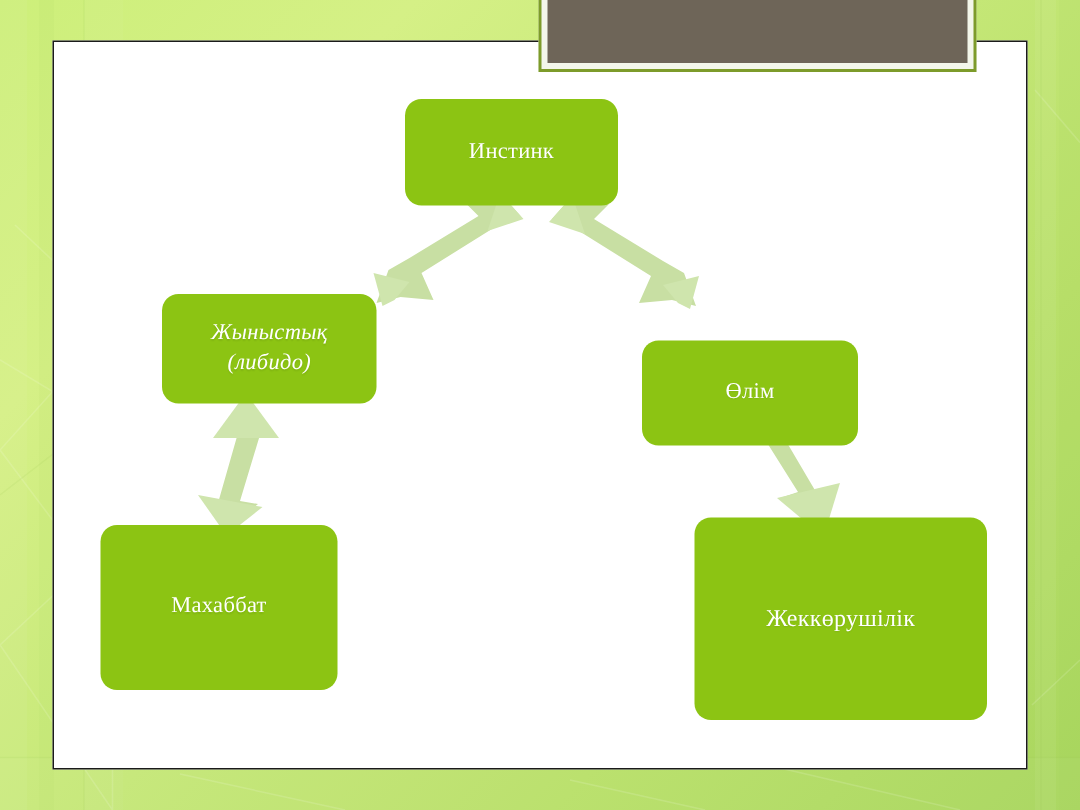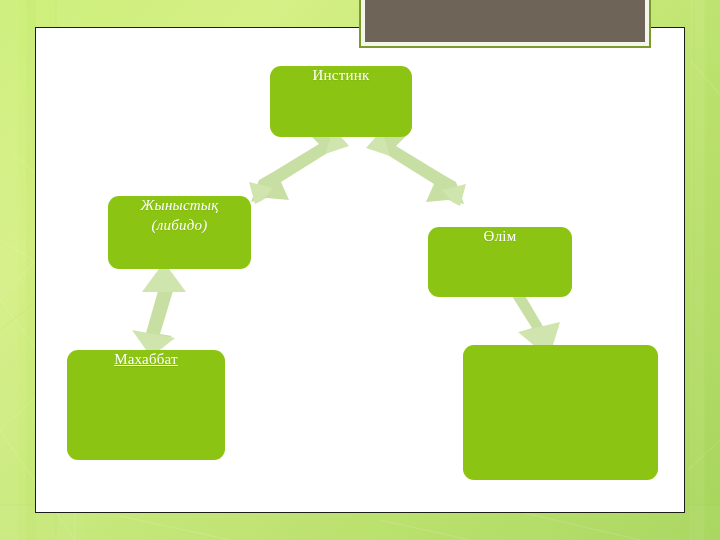--- a/index.html
+++ b/index.html
@@ -65,33 +65,34 @@
   }
 
   
   .node {
     position: absolute;
     background: #8cc413;
     border-radius: 11px;
     color: #ffffff;
     display: flex;
     align-items: center;
+    justify-content: center;
     flex-direction: column;
     text-align: center;
     box-sizing: border-box;
     line-height: 1.32;
     letter-spacing: 0.2px;
     text-shadow: 0 1px 1px rgba(0,0,0,0.08);
   }
   .node .ln { display: block; width: 100%; }
 
   #node-instinct { left: 270px; top: 66px;  width: 142px; height: 71px;  font-size: 15px; }
   #node-sexual   { left: 108px; top: 196px; width: 143px; height: 73px;  font-size: 15px; font-style: italic; }
   #node-death    { left: 428px; top: 197px; width: 144px; height: 70px;  font-size: 15px; margin-top: 30px; }
-  #node-love     { left: 67px;  top: 350px; width: 158px; height: 110px; font-size: 15px; text-decoration: underline; }
+  #node-love     { left: 67px;  top: 350px; width: 158px; height: 110px; font-size: 15px; }
   #node-hate     { left: 463px; top: 345px; width: 195px; height: 135px; font-size: 16px; }
 
   
   .arrowsvg { position: absolute; pointer-events: none; }
 </style>
 </head>
 <body>
 
 <div id="slide">
 
@@ -186,15 +187,16 @@
 
   <div class="node" id="node-death">
     <span class="ln">Өлім</span>
   </div>
 
   <div class="node" id="node-love">
     <span class="ln">Махаббат</span>
   </div>
 
   <div class="node" id="node-hate">
+    <span class="ln">Жеккөрушілік</span>
   </div>
 
 </div>
 
 </body></html>

